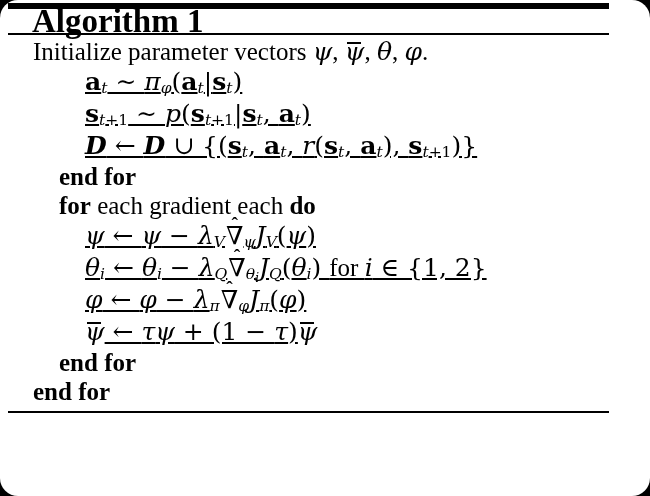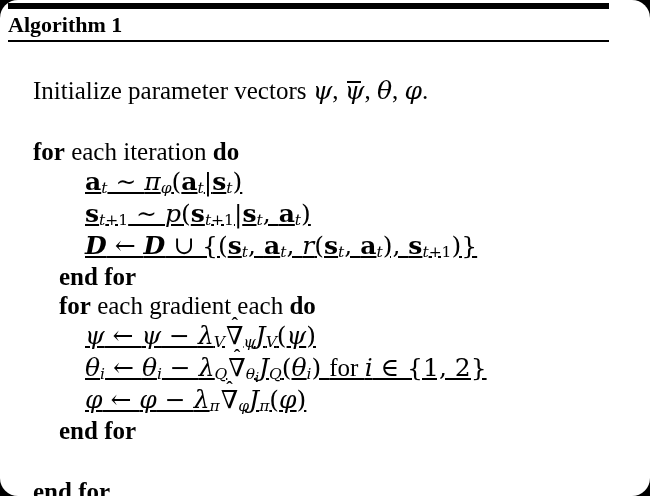--- a/index.html
+++ b/index.html
@@ -37,42 +37,43 @@
   .rule-thin {
     height: 2px;
     background: #000000;
   }
   .rule-bottom {
     height: 2px;
     background: #000000;
     margin-top: 5px;
   }
   .title-row {
-    height: 31px;
+    height: 24px;
     display: flex;
     align-items: center;
     font-family: "Liberation Serif", serif;
-    font-size: 22px;
+    font-size: 33px;
     white-space: nowrap;
+    margin-left: 24px;
   }
   .algo-label {
     font-weight: bold;
     margin-right: 0.30em;
   }
   .algo-body {
     padding-top: 2px;
   }
   .line {
     font-family: "Liberation Serif", serif;
     font-size: 25px;
     white-space: nowrap;
     line-height: 29px;
   }
   .line.math { line-height: 32px; }
-  .ind0 { padding-left: 25px; margin-top: 32px; }
+  .ind0 { padding-left: 25px; }
   .ind1 { padding-left: 51px; }
   .ind2 { padding-left: 77px; text-decoration: underline; }
 
   .tok-t  { font-family: "Liberation Serif", serif; }
   .tok-b  { font-family: "Liberation Serif", serif; font-weight: bold; }
   .tok-i  { font-family: "DejaVu Serif", "Liberation Serif", serif; font-style: italic; }
   .tok-m  { font-family: "DejaVu Serif", "DejaVu Sans", serif; }
   .tok-mb { font-family: "DejaVu Serif", "DejaVu Sans", serif; font-weight: bold; }
   .tok-cal{ font-family: "DejaVu Serif", serif; font-style: italic; font-weight: bold; }
 
@@ -118,28 +119,28 @@
 <div id="frame">
   <div id="panel">
     <div id="content">
       <div class="rule-thick"></div>
       <div class="title-row">
         <span class="algo-label">Algorithm 1</span>
       </div>
       <div class="rule-thin"></div>
       <div class="algo-body" id="algo-body">
           <div class="line ind0"><span class="tok-t">Initialize parameter vectors </span><span class="tok-i">ψ</span><span class="tok-t">, </span><span class="tok-bar tok-i">ψ</span><span class="tok-t">, </span><span class="tok-i">θ</span><span class="tok-t">, </span><span class="tok-i">φ</span><span class="tok-t">.</span></div>
-          <div class="line ind0"><span class="tok-b">for</span><span class="tok-t"> each iteration </span><span class="tok-b">do</span></div>
           <div class="line ind2 math"><span class="tok-mb">a</span><sub class="tok-sub"><span class="tok-i">t</span></sub><span class="tok-m"> ∼ </span><span class="tok-i">π</span><sub class="tok-sub"><span class="tok-i">φ</span></sub><span class="tok-m">(</span><span class="tok-mb">a</span><sub class="tok-sub"><span class="tok-i">t</span></sub><span class="tok-m">|</span><span class="tok-mb">s</span><sub class="tok-sub"><span class="tok-i">t</span></sub><span class="tok-m">)</span></div>
           <div class="line ind2 math"><span class="tok-mb">s</span><sub class="tok-sub"><span class="tok-i">t</span><span class="tok-m">+1</span></sub><span class="tok-m"> ∼ </span><span class="tok-i">p</span><span class="tok-m">(</span><span class="tok-mb">s</span><sub class="tok-sub"><span class="tok-i">t</span><span class="tok-m">+1</span></sub><span class="tok-m">|</span><span class="tok-mb">s</span><sub class="tok-sub"><span class="tok-i">t</span></sub><span class="tok-m">, </span><span class="tok-mb">a</span><sub class="tok-sub"><span class="tok-i">t</span></sub><span class="tok-m">)</span></div>
           <div class="line ind2 math"><span class="tok-cal">D</span><span class="tok-m"> ← </span><span class="tok-cal">D</span><span class="tok-m"> ∪ {(</span><span class="tok-mb">s</span><sub class="tok-sub"><span class="tok-i">t</span></sub><span class="tok-m">, </span><span class="tok-mb">a</span><sub class="tok-sub"><span class="tok-i">t</span></sub><span class="tok-m">, </span><span class="tok-i">r</span><span class="tok-m">(</span><span class="tok-mb">s</span><sub class="tok-sub"><span class="tok-i">t</span></sub><span class="tok-m">, </span><span class="tok-mb">a</span><sub class="tok-sub"><span class="tok-i">t</span></sub><span class="tok-m">), </span><span class="tok-mb">s</span><sub class="tok-sub"><span class="tok-i">t</span><span class="tok-m">+1</span></sub><span class="tok-m">)}</span></div>
           <div class="line ind1"><span class="tok-b">end for</span></div>
           <div class="line ind1"><span class="tok-b">for</span><span class="tok-t"> each gradient each </span><span class="tok-b">do</span></div>
           <div class="line ind2 math"><span class="tok-i">ψ</span><span class="tok-m"> ← </span><span class="tok-i">ψ</span><span class="tok-m"> − </span><span class="tok-i">λ</span><sub class="tok-sub"><span class="tok-i">V</span></sub><span class="tok-hat"><span class="hat-mark">ˆ</span><span class="tok-m">∇</span></span><sub class="tok-sub"><span class="tok-i">ψ</span></sub><span class="tok-i">J</span><sub class="tok-sub"><span class="tok-i">V</span></sub><span class="tok-m">(</span><span class="tok-i">ψ</span><span class="tok-m">)</span></div>
           <div class="line ind2 math"><span class="tok-i">θ</span><sub class="tok-sub"><span class="tok-i">i</span></sub><span class="tok-m"> ← </span><span class="tok-i">θ</span><sub class="tok-sub"><span class="tok-i">i</span></sub><span class="tok-m"> − </span><span class="tok-i">λ</span><sub class="tok-sub"><span class="tok-i">Q</span></sub><span class="tok-hat"><span class="hat-mark">ˆ</span><span class="tok-m">∇</span></span><sub class="tok-sub"><span class="tok-i">θ</span><sub class="tok-sub"><span class="tok-i">i</span></sub></sub><span class="tok-i">J</span><sub class="tok-sub"><span class="tok-i">Q</span></sub><span class="tok-m">(</span><span class="tok-i">θ</span><sub class="tok-sub"><span class="tok-i">i</span></sub><span class="tok-m">) </span><span class="tok-t">for </span><span class="tok-i">i</span><span class="tok-m"> ∈ {1, 2}</span></div>
           <div class="line ind2 math"><span class="tok-i">φ</span><span class="tok-m"> ← </span><span class="tok-i">φ</span><span class="tok-m"> − </span><span class="tok-i">λ</span><sub class="tok-sub"><span class="tok-i">π</span></sub><span class="tok-hat"><span class="hat-mark">ˆ</span><span class="tok-m">∇</span></span><sub class="tok-sub"><span class="tok-i">φ</span></sub><span class="tok-i">J</span><sub class="tok-sub"><span class="tok-i">π</span></sub><span class="tok-m">(</span><span class="tok-i">φ</span><span class="tok-m">)</span></div>
+          <div class="line ind2 math"><span class="tok-bar tok-i">ψ</span><span class="tok-m"> ← </span><span class="tok-i">τ</span><span class="tok-i">ψ</span><span class="tok-m"> + (1 − </span><span class="tok-i">τ</span><span class="tok-m">)</span><span class="tok-bar tok-i">ψ</span></div>
           <div class="line ind1"><span class="tok-b">end for</span></div>
           <div class="line ind0"><span class="tok-b">end for</span></div>
         </div>
       <div class="rule-bottom"></div>
     </div>
   </div>
 </div>
 
 </body></html>

